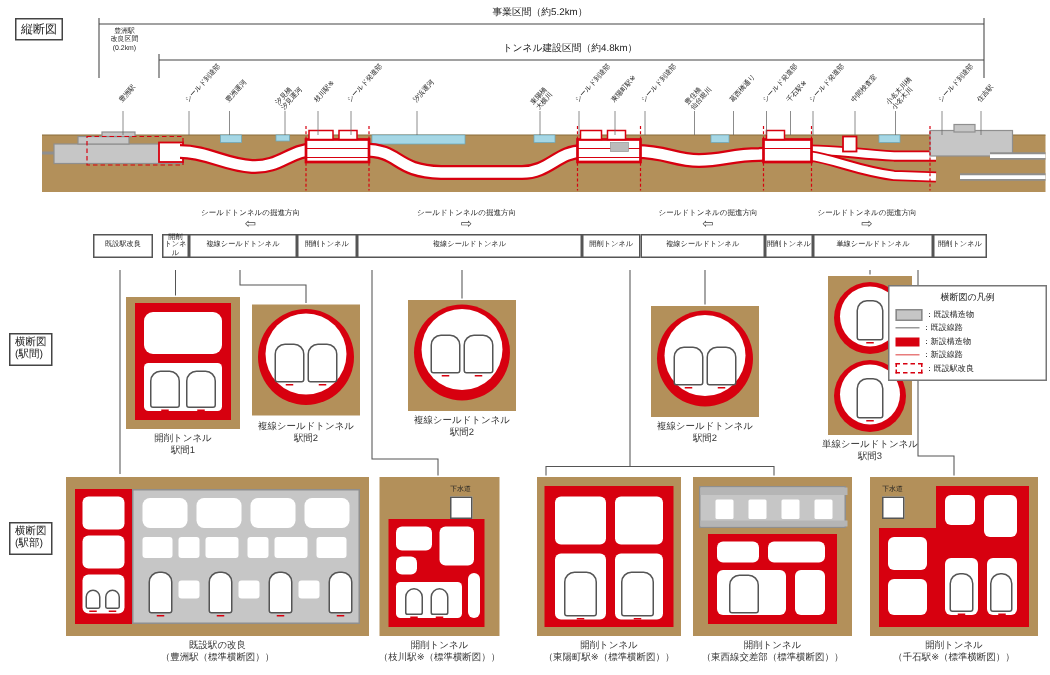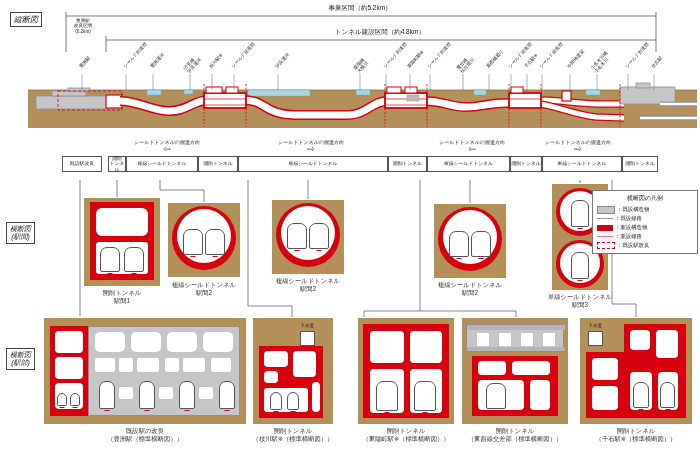--- a/index.html
+++ b/index.html
@@ -1,20 +1,20 @@
 <!DOCTYPE html>
 <html><head>
 <meta charset="utf-8">
 <style>
   html,body{margin:0;padding:0;background:#fff;}
   #stage{position:relative;width:700px;height:450px;background:#fff;overflow:hidden;
          font-family:"Liberation Sans","DejaVu Sans",sans-serif;color:#222;}
   .abs{position:absolute;}
   .seclabel{position:absolute;border:1px solid #444;background:#fff;font-size:8px;line-height:9px;
-            padding:2px 3px;text-align:center;white-space:pre-line;font-style:italic;}
+            padding:2px 3px;text-align:left;white-space:pre-line;}
   .dim{position:absolute;font-size:6.5px;text-align:center;}
   .tiny{position:absolute;font-size:4.6px;line-height:5.4px;text-align:center;white-space:pre-line;}
   .slant{position:absolute;top:64px;font-size:4.6px;line-height:5px;white-space:pre-line;
          transform-origin:0 100%;transform:rotate(-48deg);}
   .seg{position:absolute;top:156px;height:16px;border:1px solid #555;background:#fff;
        font-size:4.8px;line-height:5.2px;display:flex;align-items:center;justify-content:center;
        text-align:center;white-space:pre-line;box-sizing:border-box;}
   .dirlab{position:absolute;font-size:5px;line-height:6px;text-align:center;}
   .dirlab .arr{display:block;font-size:9px;line-height:8px;color:#444;}
   .box{position:absolute;background:#b3905a;}

